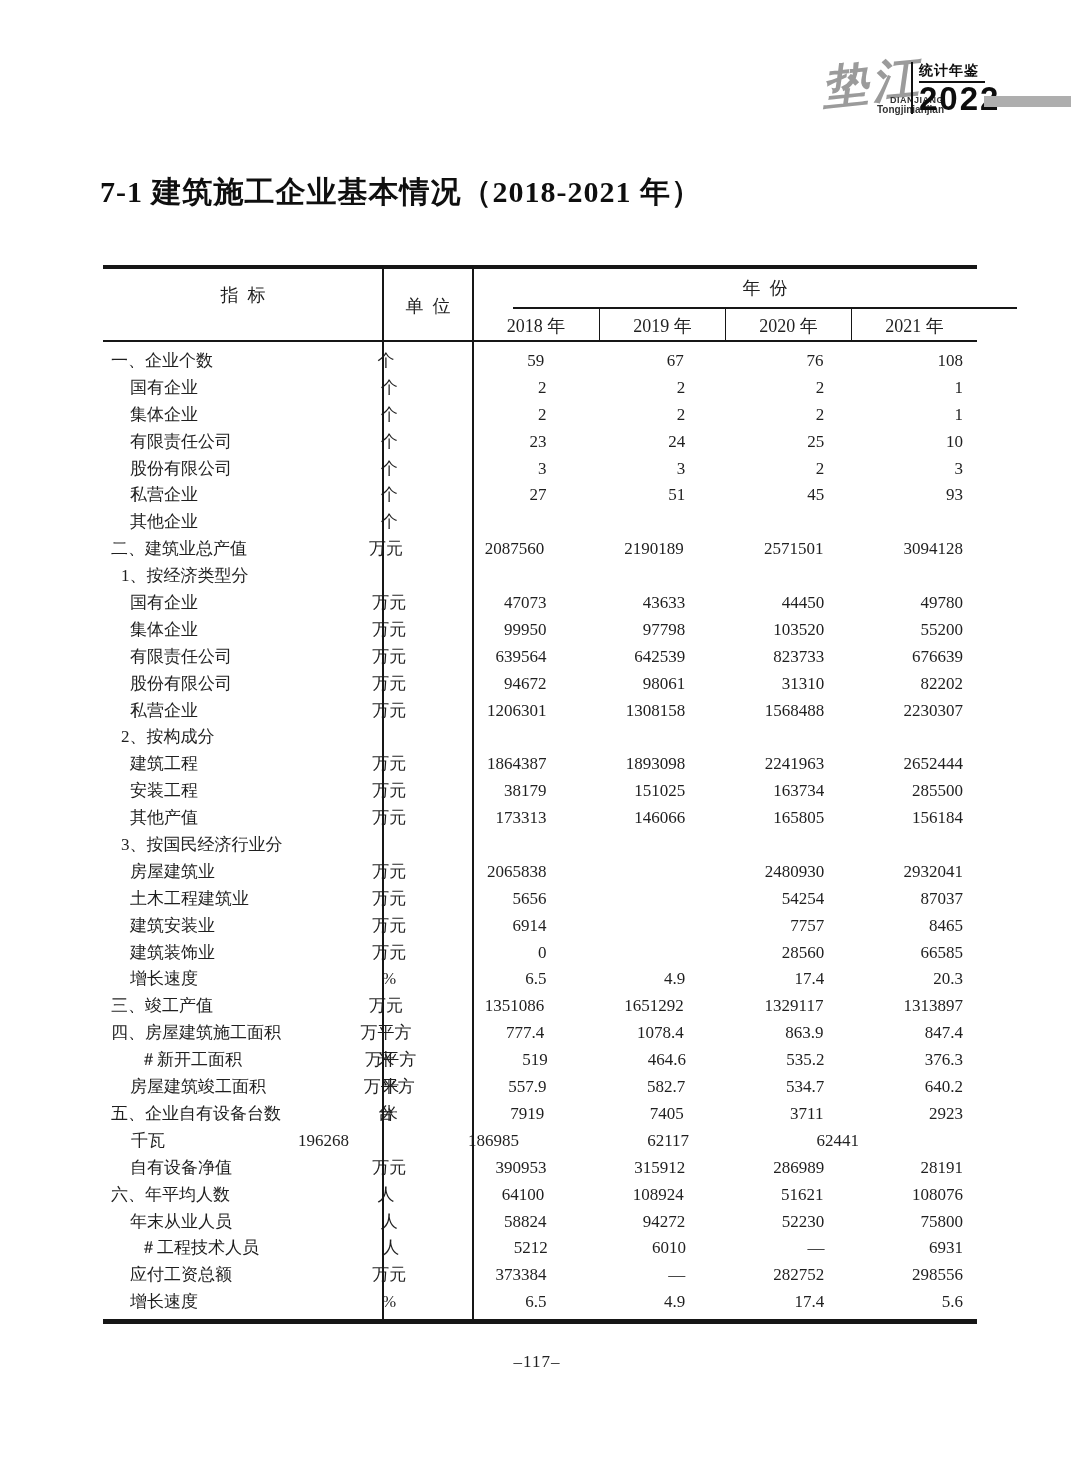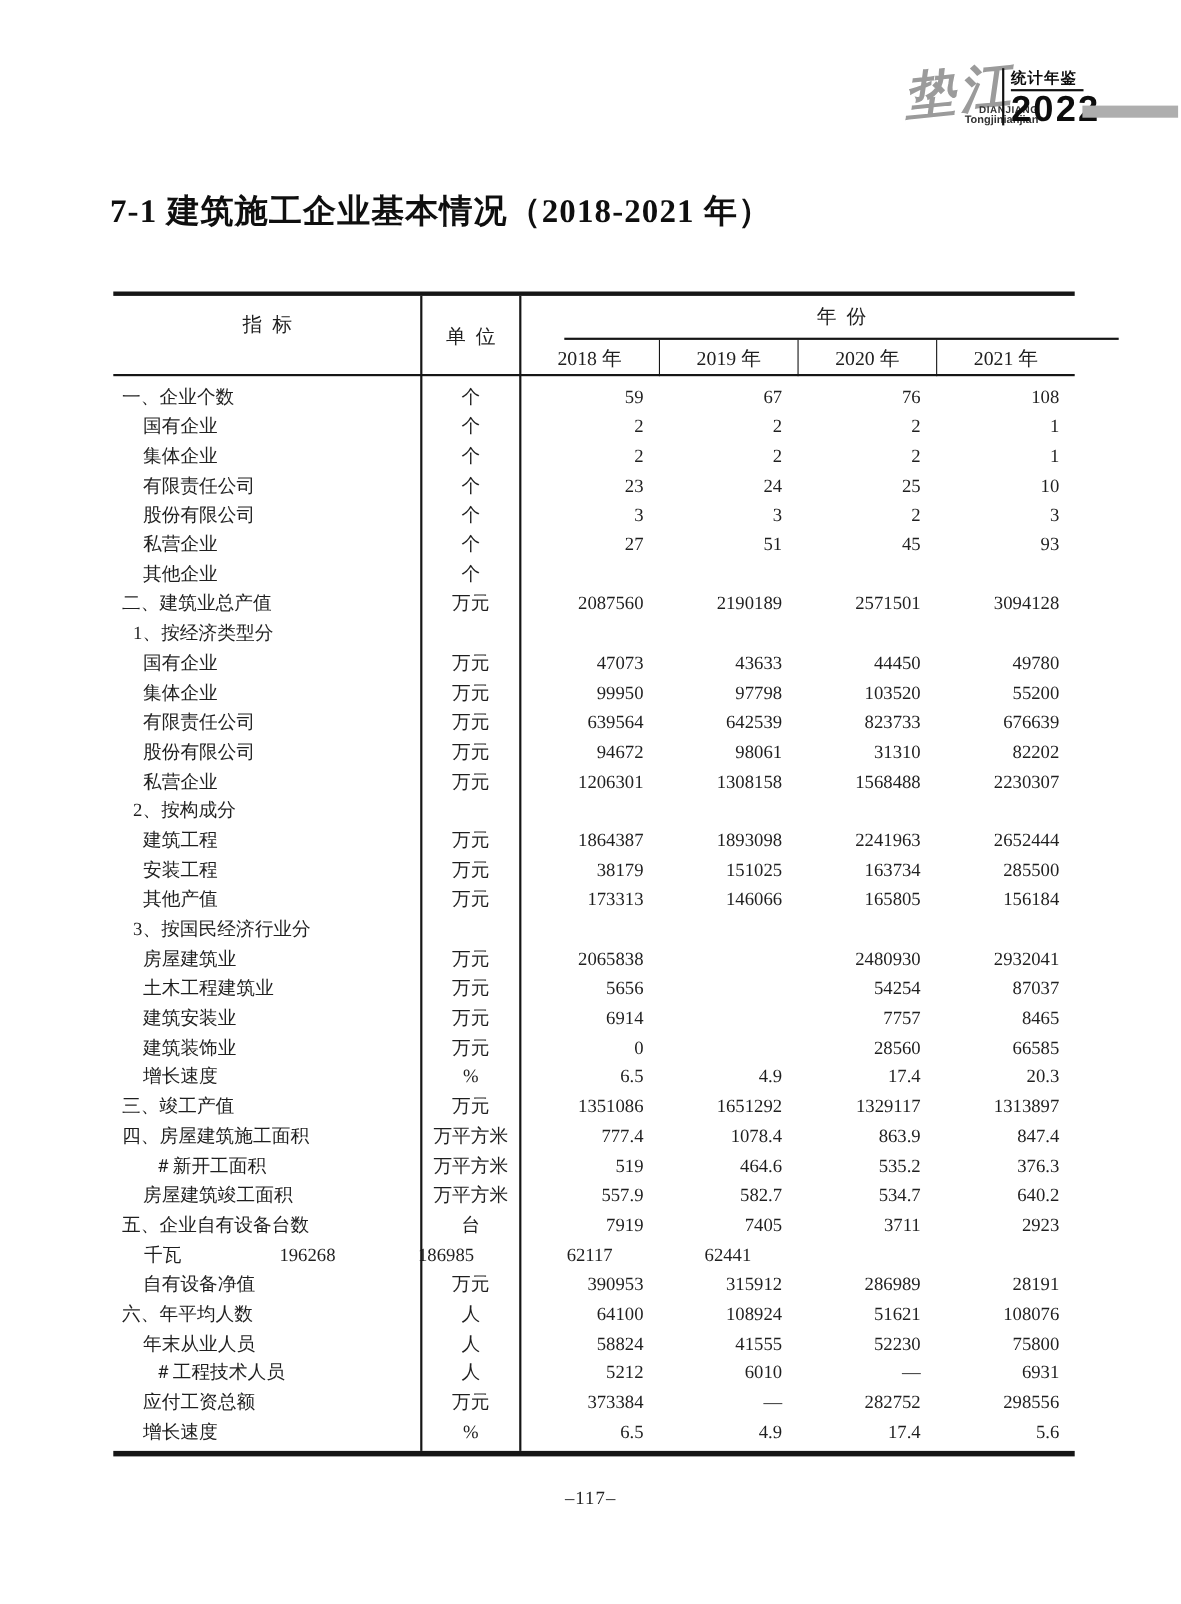--- a/index.html
+++ b/index.html
@@ -69,21 +69,21 @@
   .thead { position:relative; height:73px; border-bottom:2px solid var(--border,#161616); font-size:18px; }
   .h-cell { position:absolute; display:flex; align-items:center; justify-content:center; white-space:pre; }
   .h-ind   { left:0;     top:0;    width:280px; height:52px; }
   .h-unit  { left:280px; top:0;    width:90px;  height:73px; }
   .h-ygrp  { left:370px; top:0;    width:504px; height:40px; border-bottom:2px solid var(--border,#161616);margin-left:40px; }
   .h-years { position:absolute; left:370px; top:40px; width:504px; height:33px; display:flex; }
   .h-year  { width:126px; display:flex; align-items:center; justify-content:center; white-space:pre; }
   .h-year + .h-year { border-left:1.5px solid var(--border,#161616); }
 
   .tbody { padding-top:6px; padding-bottom:3px; }
-  .trow { display:flex; height:26.9px; line-height:26.9px; font-size:17px; }
+  .trow { display:flex; height:26.9px; line-height:26.9px; font-size:17px;gap:44px; }
   .c1 { width:280px; text-align:left; white-space:nowrap; overflow:hidden; }
   .c1.ind0 { padding-left:8px; }
   .c1.ind1 { padding-left:18px; }
   .c1.ind2 { padding-left:27px; }
   .c1.ind3 { padding-left:37px; }
   .c2 { width:90px; text-align:center; }
   .cv { width:126px; text-align:right; padding-right:14px; }
 
   
   .page-number {
@@ -412,21 +412,21 @@
     <div class="cv">64100</div>
     <div class="cv">108924</div>
     <div class="cv">51621</div>
     <div class="cv">108076</div>
   </div>
 
   <div class="trow">
     <div class="c1 ind2">年末从业人员</div>
     <div class="c2">人</div>
     <div class="cv">58824</div>
-    <div class="cv">41555</div>
+    <div class="cv">94272</div>
     <div class="cv">52230</div>
     <div class="cv">75800</div>
   </div>
 
   <div class="trow">
     <div class="c1 ind3">＃工程技术人员</div>
     <div class="c2">人</div>
     <div class="cv">5212</div>
     <div class="cv">6010</div>
     <div class="cv">—</div>

